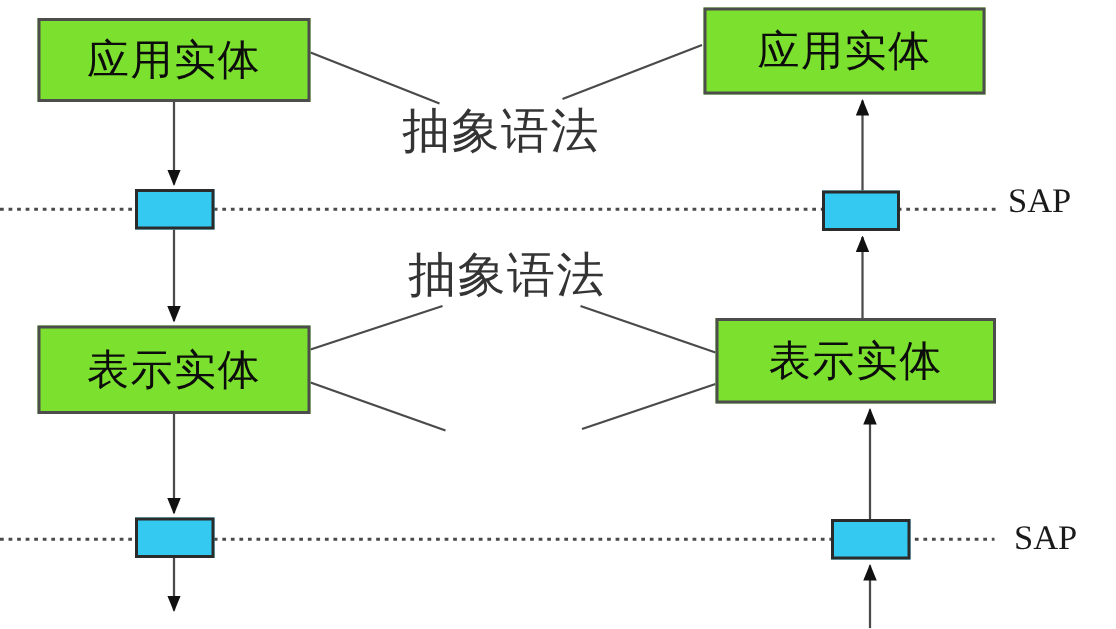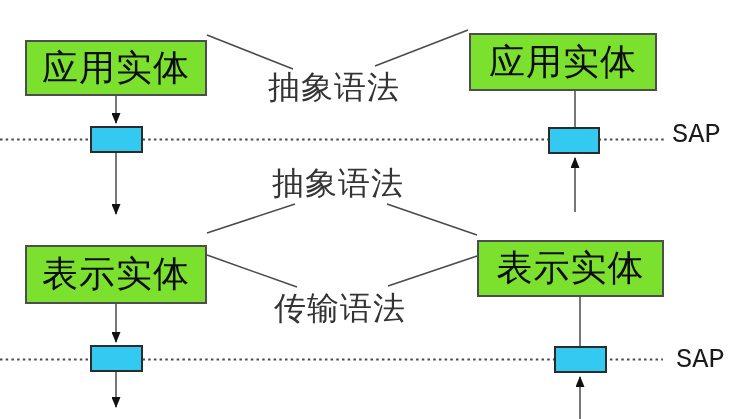--- a/index.html
+++ b/index.html
@@ -34,46 +34,45 @@
   }
   .entity {
     position: absolute;
     box-sizing: border-box;
     display: flex;
     align-items: center;
     justify-content: center;
     background: var(--entity-fill, #7ce02e);
     border: 2px solid var(--entity-border, #4d4d4d);
     font-family: Liberation Mono, monospace;
-    font-size: 36px;
+    font-size: 28px;
     color: var(--entity-text, #0c0c0c);
     white-space: nowrap;
     letter-spacing: 1px;
-    margin-top: 28px;
   }
   .sap-box {
     position: absolute;
     box-sizing: border-box;
     background: var(--sap-fill, #33c9f1);
     border: 2px solid var(--sap-border, #2b2b2b);
   }
   .edge-label {
     position: absolute;
     transform: translateX(-50%);
     font-family: "DejaVu Serif", "Liberation Serif", serif;
     font-size: 32px;
     line-height: 1.1;
     color: var(--label-text, #343434);
     white-space: nowrap;
     letter-spacing: 1px;
   }
   .sap-label {
     position: absolute;
-    font-family: Liberation Mono, monospace;
-    font-size: 27px;
+    font-family: Liberation Serif, serif;
+    font-size: 23px;
     line-height: 1;
     color: var(--sap-text, #1a1a1a);
     white-space: nowrap;
   }
 </style>
 </head>
 <body>
 
 <div class="stage">
 
@@ -117,19 +116,18 @@
 
   <div class="sap-box" style="left:90px;  top:126px; width:53px; height:27px;"></div>
   <div class="sap-box" style="left:548px; top:127px; width:52px; height:27px;"></div>
   <div class="sap-box" style="left:90px;  top:345px; width:53px; height:27px;"></div>
   <div class="sap-box" style="left:554px; top:346px; width:53px; height:27px;"></div>
 
   <div class="edge-label" style="left:334px; top:70px;">抽象语法</div>
 
   <div class="edge-label" style="left:338px; top:166px;">抽象语法</div>
 
-  <div class="edge-label" style="left:340px; top:291px;">传输语法</div>
 
   <div class="sap-label" style="left:672px; top:122px;">SAP</div>
 
   <div class="sap-label" style="left:676px; top:347px;">SAP</div>
 
 </div>
 
 </body></html>

